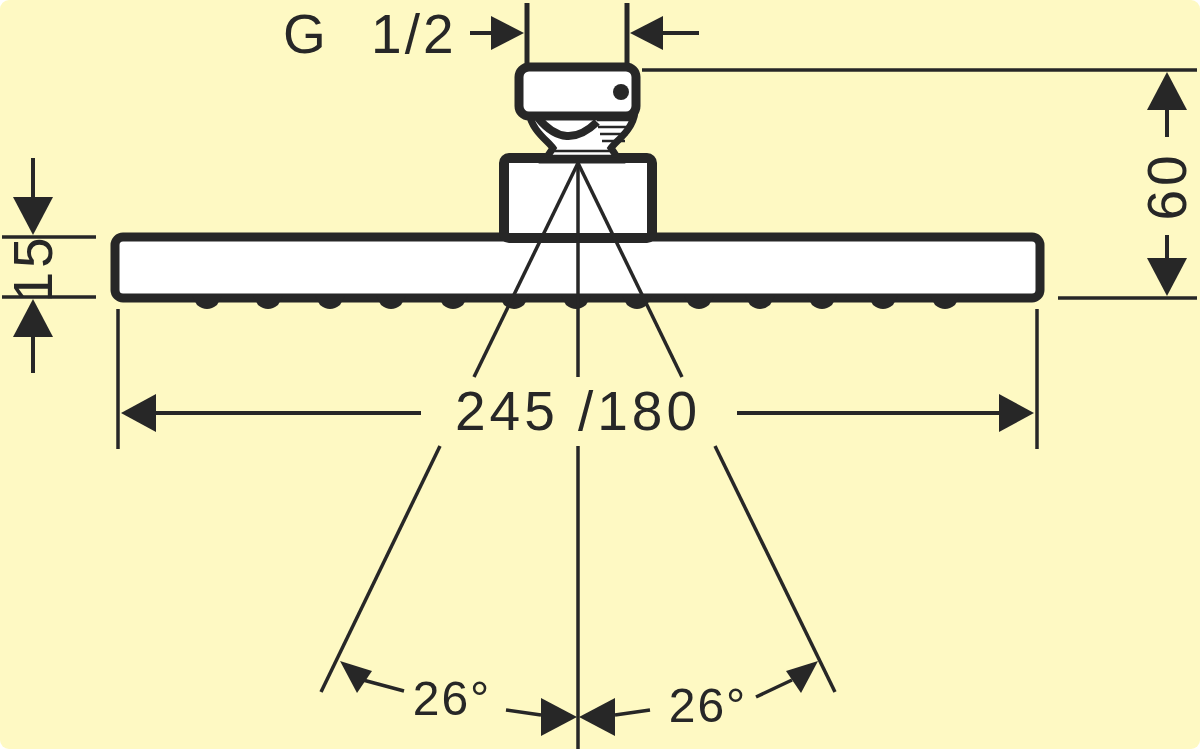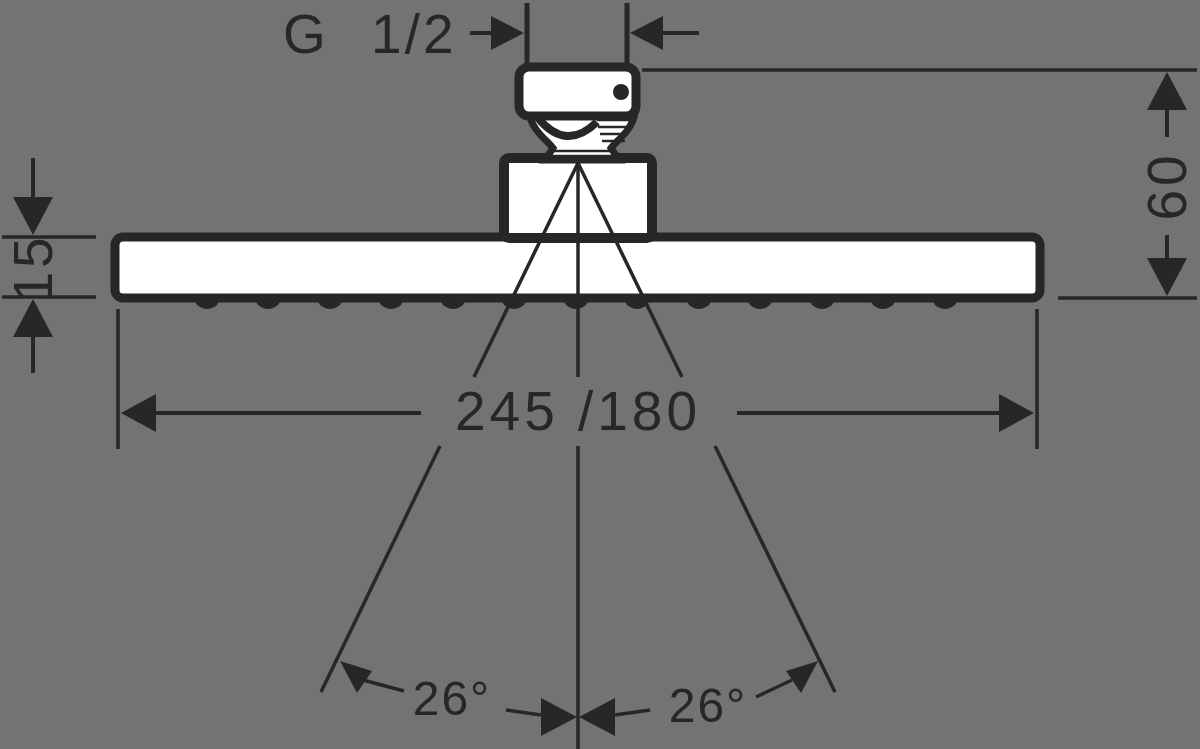--- a/index.html
+++ b/index.html
@@ -1,16 +1,16 @@
 <!DOCTYPE html>
 <html style="--ink: #272727;"><head>
 <meta charset="utf-8">
 <style>
   html, body { margin: 0; padding: 0; background: #ffffff; }
-  .page { width: 1200px; height: 749px; background: #737373; }
+  .page { width: 1200px; height: 749px; background: #fef9c3; border-radius: 9px; }
   svg { display: block; }
   :root { --ink: #272727; }
   .stroke   { stroke: var(--ink); fill: none; }
   .fillink  { fill: var(--ink); stroke: none; }
   .part     { fill: #ffffff; stroke: var(--ink); }
   text { fill: var(--ink); font-family: "Liberation Sans", sans-serif; }
   .dim    { font-size: 55px; letter-spacing: 4px; }
   .ang    { font-size: 48px; letter-spacing: 2px; }
   .thread { font-size: 55px; letter-spacing: 3px; word-spacing: 24px; }
 </style>

